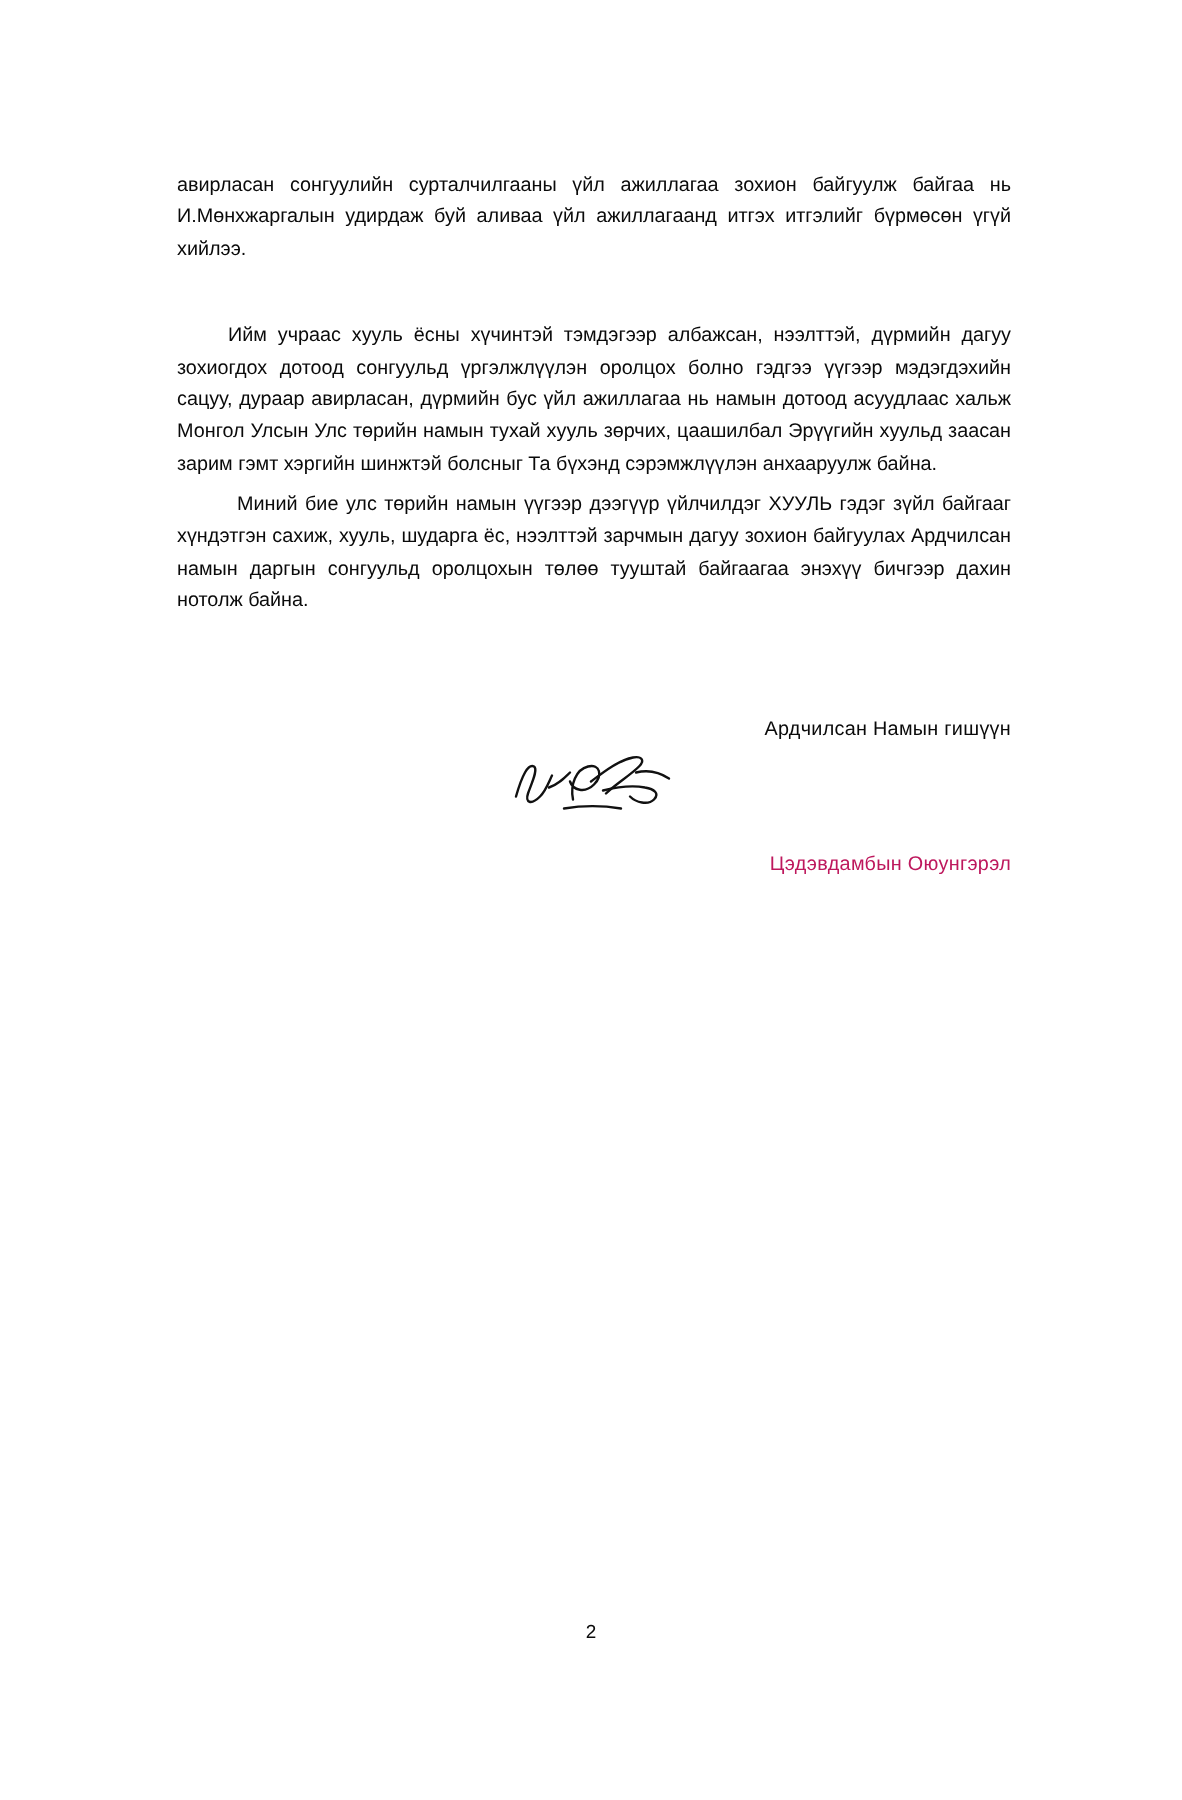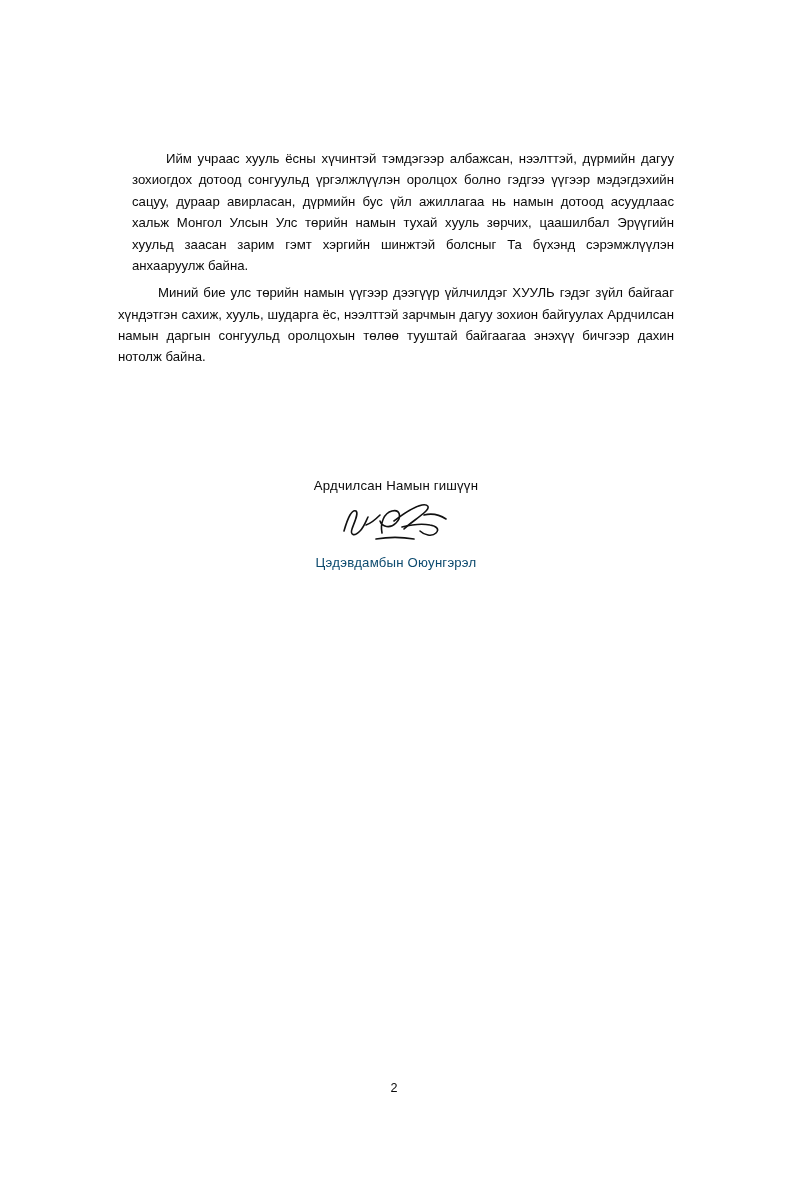--- a/index.html
+++ b/index.html
@@ -29,68 +29,70 @@
     line-height: 1.62;
     text-align: justify;
     margin: 0 0 0 0;
     color: #0a0a0a;
   }
   .para.top {
     text-align: justify;
   }
   .gap-lg { height: 36px; }
   .gap-sm { height: 6px; }
-  .indent { text-indent: 34px; margin-left: 14px; }
+  .indent { text-indent: 34px; }
   .indent-2 { text-indent: 40px; }
 
   .signature-block {
     position: absolute;
     left: 118px;
     top: 478px;
     width: 556px;
-    text-align: center;
+    text-align: right;
   }
   .sig-role {
     font-size: 13.2px;
     color: #0a0a0a;
     letter-spacing: 0.2px;
   }
   .sig-mark {
     height: 62px;
     position: relative;
   }
   .sig-mark svg {
     position: absolute;
     left: 50%;
     top: 4px;
     transform: translateX(-50%);
   }
   .sig-name {
     font-size: 13.2px;
-    color: #0c4a6e;
+    color: #be185d;
     letter-spacing: 0.2px;
+    margin-top: 13px;
   }
 
   .page-number {
     position: absolute;
     left: 0;
     right: 0;
     top: 1081px;
     text-align: center;
     font-size: 12.6px;
     color: #0a0a0a;
   }
 </style>
 </head>
 <body>
 
 <div class="page">
 
   <div class="content">
 
+    <p class="para top">авирласан сонгуулийн сурталчилгааны үйл ажиллагаа зохион байгуулж байгаа нь И.Мөнхжаргалын удирдаж буй аливаа үйл ажиллагаанд итгэх итгэлийг бүрмөсөн үгүй хийлээ.</p>
 
     <div class="gap-lg"></div>
 
     <p class="para indent">Ийм учраас хууль ёсны хүчинтэй тэмдэгээр албажсан, нээлттэй, дүрмийн дагуу зохиогдох дотоод сонгуульд үргэлжлүүлэн оролцох болно гэдгээ үүгээр мэдэгдэхийн сацуу, дураар авирласан, дүрмийн бус үйл ажиллагаа нь намын дотоод асуудлаас хальж Монгол Улсын Улс төрийн намын тухай хууль зөрчих, цаашилбал Эрүүгийн хуульд заасан зарим гэмт хэргийн шинжтэй болсныг Та бүхэнд сэрэмжлүүлэн анхааруулж байна.</p>
 
     <div class="gap-sm"></div>
 
     <p class="para indent-2">Миний бие улс төрийн намын үүгээр дээгүүр үйлчилдэг ХУУЛЬ гэдэг зүйл байгааг хүндэтгэн сахиж, хууль, шударга ёс, нээлттэй  зарчмын дагуу зохион байгуулах Ардчилсан намын даргын сонгуульд оролцохын төлөө тууштай байгаагаа энэхүү бичгээр дахин нотолж байна.</p>
 
   </div>

